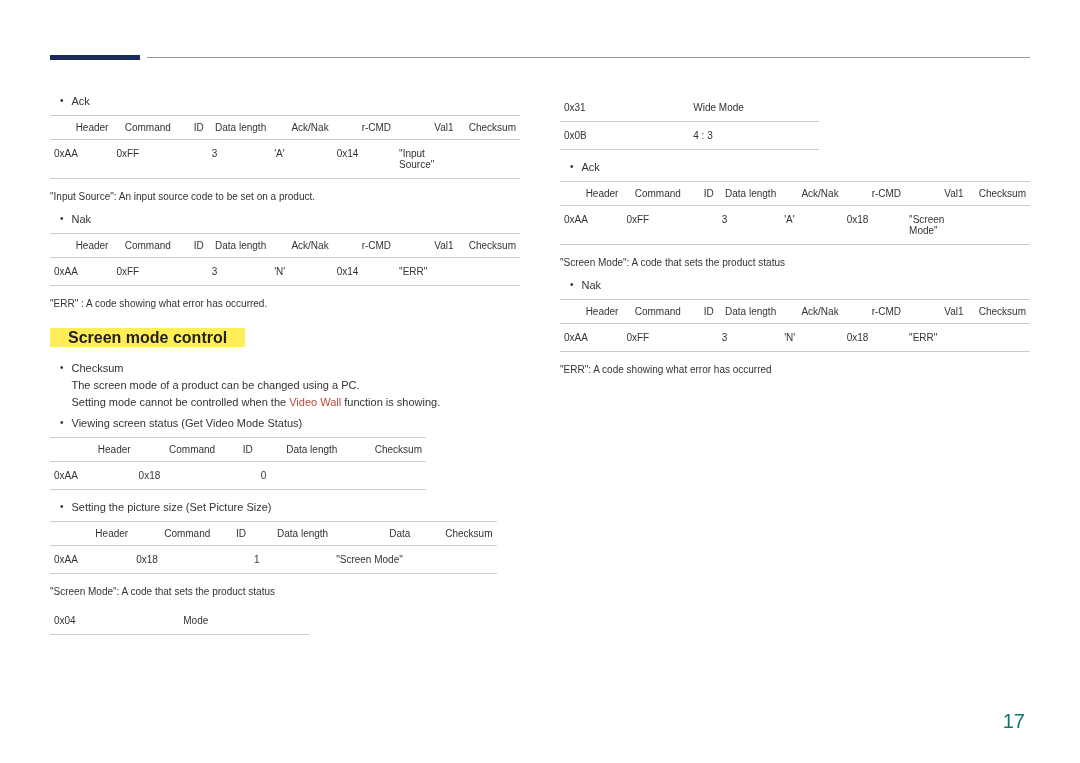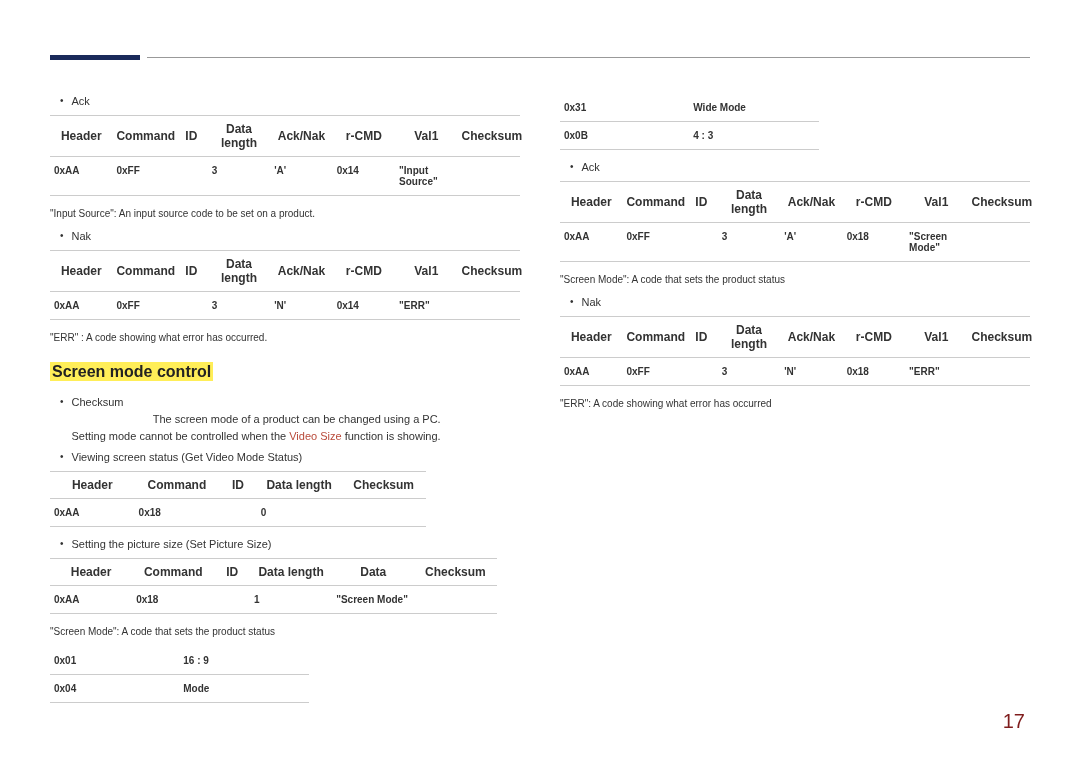--- a/index.html
+++ b/index.html
@@ -14,36 +14,36 @@
     position: relative;
   }
   .top-bar { display: flex; align-items: flex-end; margin-bottom: 28px; }
   .thick-bar { width: 90px; height: 5px; background: #1a2a5a; margin-right: 7px; }
   .thin-bar { flex: 1; height: 1px; background: #999; margin-bottom: 2px; }
   .columns { display: flex; gap: 40px; }
   .col { flex: 1; min-width: 0; }
   .bullet { display: flex; margin: 6px 0 6px 10px; }
   .bullet .dot { margin-right: 8px; font-size: 10px; line-height: 14px; }
   .bullet .txt { line-height: 15px; }
-  .bullet .sub { display: block; margin-top: 2px; text-align: right; }
+  .bullet .sub { display: block; margin-top: 2px; }
   table { border-collapse: collapse; width: 100%; margin: 6px 0 10px 0; table-layout: fixed; }
-  th { text-align: center; font-weight: bold; font-size: 12px; padding: 6px 4px; border-top: 1px solid #ccc; border-bottom: 1px solid #ccc; }
-  td { font-size: 10px; padding: 8px 4px; border-bottom: 1px solid #ccc; vertical-align: top; word-wrap: break-word; font-weight: bold; }
+  th { text-align: right; font-weight: normal; font-size: 10px; padding: 6px 4px; border-top: 1px solid #ccc; border-bottom: 1px solid #ccc; }
+  td { font-size: 10px; padding: 8px 4px; border-bottom: 1px solid #ccc; vertical-align: top; word-wrap: break-word; }
   .para { font-size: 10px; line-height: 15px; margin: 4px 0 8px 0; }
   .section-title {
     display: inline-block;
     font-size: 16px;
     font-weight: 600;
     color: #222;
     margin: 10px 0 8px 0;
   }
-  .hl { background: #ffee58; padding: 1px 2px; }
+  .hl { background: #ffee58; padding: 1px 18px; }
   .red { color: #b84a3a; }
   .codes-table { width: 55%; }
-  .page-num { position: absolute; bottom: 30px; right: 55px; font-size: 20px; color: #7f1d1d; margin-top: 28px; }
+  .page-num { position: absolute; bottom: 30px; right: 55px; font-size: 20px; color: #0f766e; margin-top: 28px; }
 </style>
 </head>
 <body>
 
 <div class="top-bar">
   <div class="thick-bar"></div>
   <div class="thin-bar"></div>
 </div>
 
 <div class="columns">
@@ -117,21 +117,21 @@
     <p class="para">"ERR" : A code showing what error has occurred.</p>
 
     <div class="section-title"><span class="hl">Screen mode control</span></div>
 
     <div class="bullet">
       <span class="dot">•</span>
       <span class="txt">
         <span>Checksum</span>
         <span class="sub">The screen mode of a product can be changed using a PC.</span>
         <span class="sub">
-          <span>Setting mode cannot be controlled when the </span><span class="red">Video Size</span><span> function is showing.</span>
+          <span>Setting mode cannot be controlled when the </span><span class="red">Video Wall</span><span> function is showing.</span>
         </span>
       </span>
     </div>
 
     <div class="bullet">
       <span class="dot">•</span>
       <span class="txt">Viewing screen status (Get Video Mode Status)</span>
     </div>
     <table style="width:80%">
       <thead>
@@ -178,24 +178,20 @@
         <td>"Screen Mode"</td>
         <td></td>
       </tr>
         </tbody>
     </table>
 
     <p class="para">"Screen Mode": A code that sets the product status</p>
 
     <table class="codes-table">
       <tbody>
-        <tr>
-          <td>0x01</td>
-          <td>16 : 9</td>
-        </tr>
         <tr>
           <td>0x04</td>
           <td>Mode</td>
         </tr>
       </tbody>
     </table>
 
   </div>
 
   <div class="col">

